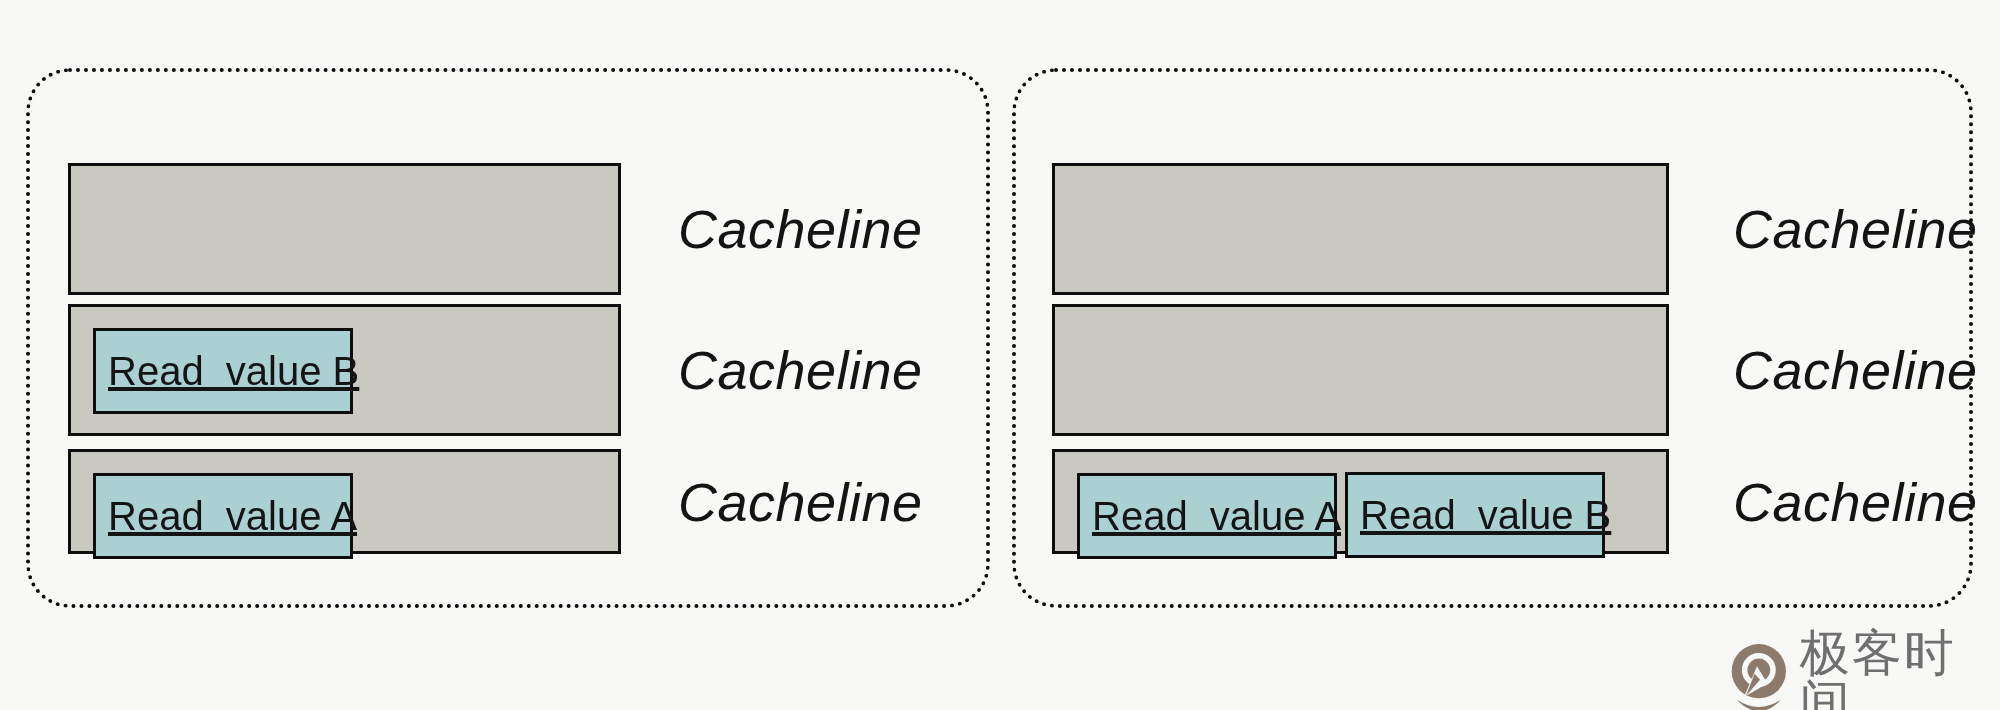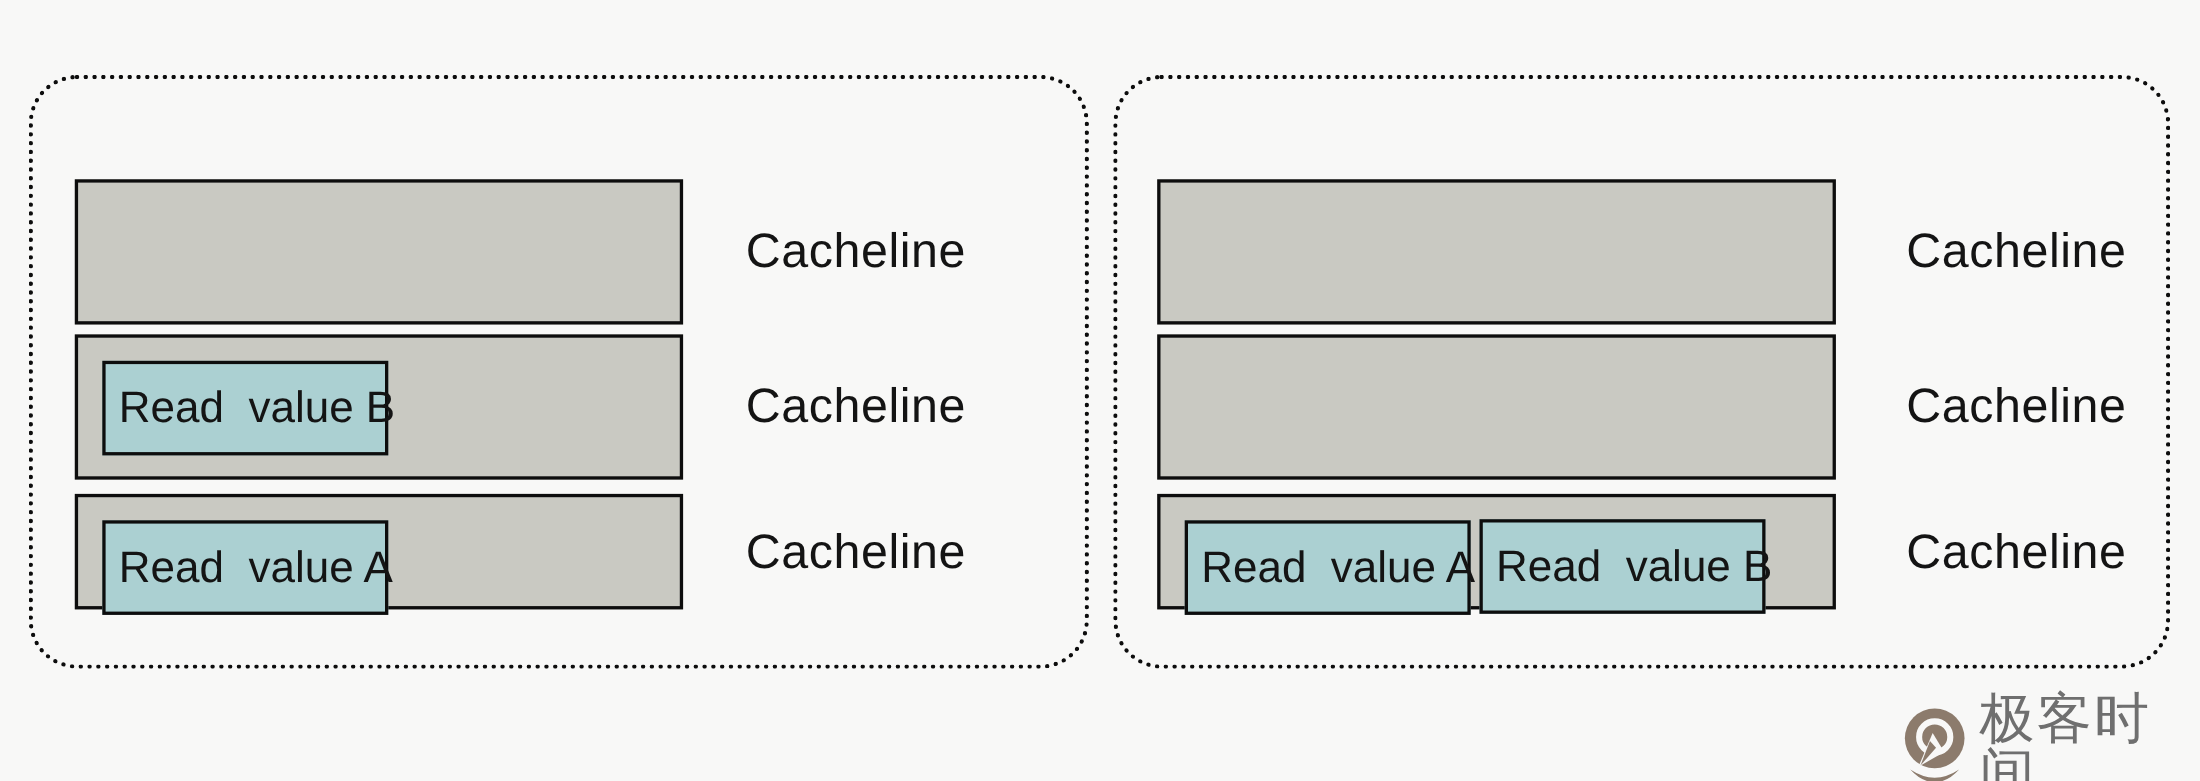--- a/index.html
+++ b/index.html
@@ -32,40 +32,42 @@
   #panel-right .cacheline-box { left: 36px; width: 617px; }
   .row-1 { top: 91px;  height: 132px; }
   .row-2 { top: 232px; height: 132px; }
   .row-3 { top: 377px; height: 105px; }
 
   .row-label {
     position: absolute;
     width: 260px;
     display: flex;
     align-items: center;
-    font-size: 44px;
+    font-size: 54px;
     color: #141414;
     letter-spacing: 0.5px;
+    font-style: italic;
   }
   #panel-left  .row-label { left: 648px; }
   #panel-right .row-label { left: 717px; }
 
   .value-box {
     position: absolute;
     border: 3px solid #0d0d0d;
     background: #abd0d2;
     box-sizing: border-box;
     width: 260px;
     height: 86px;
     display: flex;
     align-items: center;
     padding-left: 12px;
     font-size: 40px;
     color: #141414;
     white-space: pre;
+    text-decoration: underline;
   }
   .value-pos-a { left: 22px; top: 21px; }
   .value-pos-b { left: 290px; top: 20px; }
 
   .logo {
     position: absolute;
     left: 1728px;
     top: 628px;
     display: flex;
     align-items: center;

